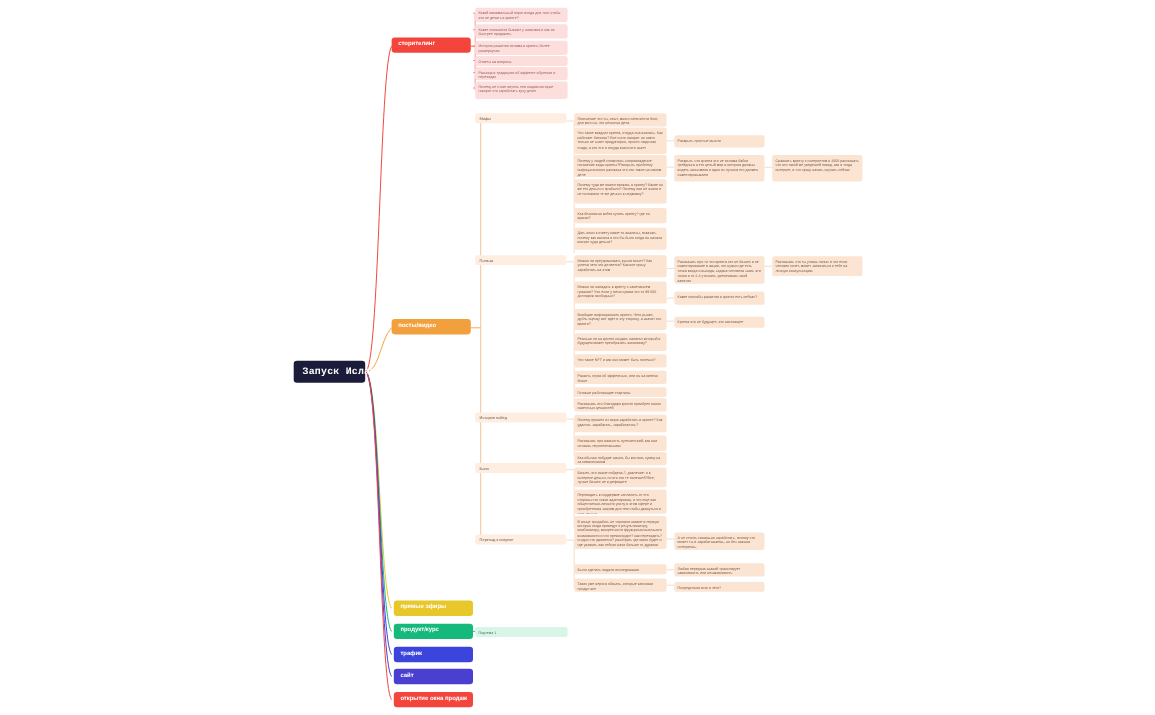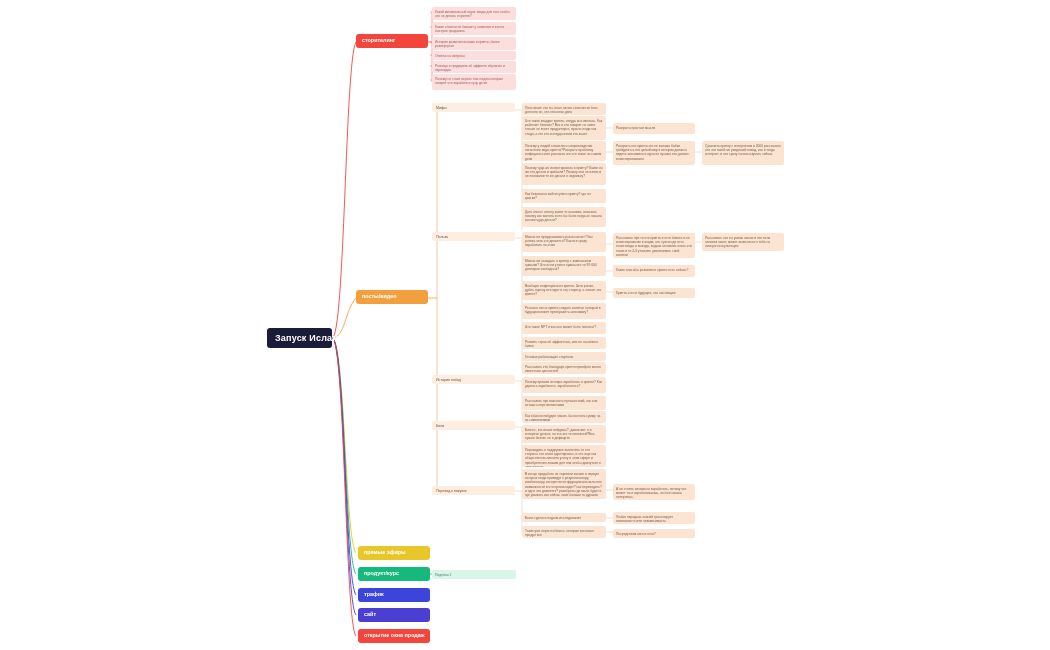--- a/index.html
+++ b/index.html
@@ -97,21 +97,21 @@
     <path d="M695 242 L702 242" stroke="#f0c9a8" stroke-width="0.6"></path>
     <path d="M606 271 L613 271" stroke="#f0c9a8" stroke-width="0.6"></path>
     <path d="M606 292 L613 292" stroke="#f0c9a8" stroke-width="0.6"></path>
     <path d="M606 490 L613 490" stroke="#f0c9a8" stroke-width="0.6"></path>
     <path d="M606 518 L613 518" stroke="#f0c9a8" stroke-width="0.6"></path>
     <path d="M606 532 L613 532" stroke="#f0c9a8" stroke-width="0.6"></path>
 
     <path d="M430 574 L432 574" stroke="#16b97c" stroke-width="0.8"></path>
   </svg>
 
-  <div class="node root" style="left:267px;top:328px;width:65px;">Запуск Ислам</div>
+  <div class="node root" style="left:267px;top:328px;width:65px;font-family:Liberation Mono, monospace;">Запуск Ислам</div>
 
   <div class="node branch" style="left:356px;top:34px;width:72px;background:#f4453c;">сторителинг</div>
   <div class="node branch" style="left:356px;top:290px;width:72px;background:#f2a03d;">посты/видео</div>
   <div class="node branch" style="left:358px;top:546px;width:72px;background:#e8c72a;">прямые эфиры</div>
   <div class="node branch" style="left:358px;top:567px;width:72px;background:#16b97c;">продукт/курс</div>
   <div class="node branch" style="left:358px;top:588px;width:72px;background:#3b45dc;">трафик</div>
   <div class="node branch" style="left:358px;top:608px;width:72px;background:#4a3fd0;">сайт</div>
   <div class="node branch" style="left:358px;top:629px;width:72px;background:#f4453c;">открытие окна продаж</div>
 
   <div class="node card mint" style="left:432px;top:570px;width:84px;height:9px;">Подтема 1</div>

